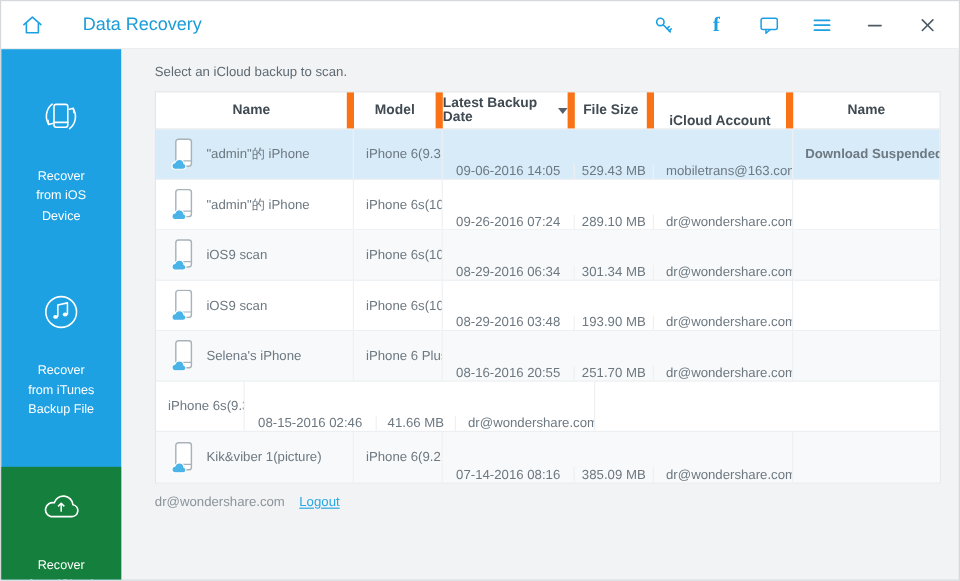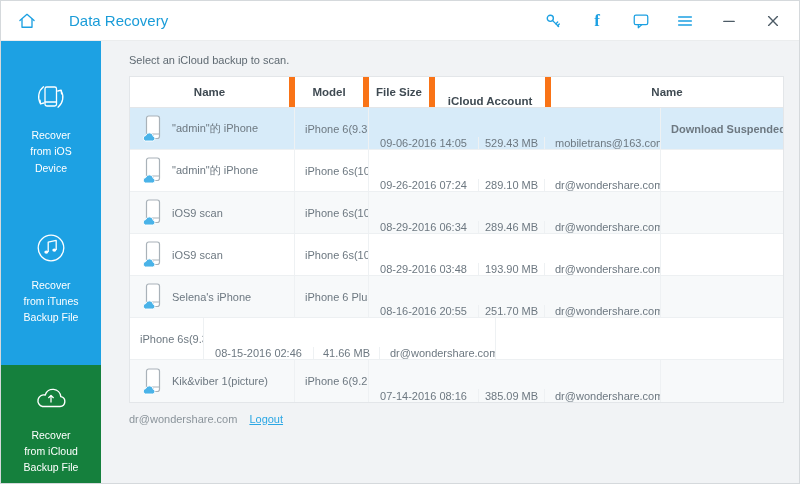--- a/index.html
+++ b/index.html
@@ -14,21 +14,21 @@
   .app-title { color:#1a9cd8; font-size:15px; }
   .topbar-right { display:flex; align-items:center; gap:24px; }
   .icon-btn { width:20px; height:20px; display:flex; align-items:center; justify-content:center; cursor:pointer; }
   .fb-glyph { color:#1ca0e2; font-weight:bold; font-size:17px; font-family:"Liberation Serif", serif; line-height:1; }
 
   
   .content { flex:1; display:flex; min-height:0; }
 
   
   .sidebar { flex:0 0 100px; background:#1da1e3; display:flex; flex-direction:column; padding-top:24px; }
-  .nav-item { display:flex; flex-direction:column; align-items:center; gap:11px; padding:15px 22px;
+  .nav-item { display:flex; flex-direction:column; align-items:center; gap:23px; padding:15px 22px;
               color:#ffffff; font-size:10.5px; line-height:1.55; text-align:center; cursor:pointer; }
   .nav-item + .nav-item { margin-top:24px; }
   .nav-item.active { background:#15803d; }
   .nav-icon { width:36px; height:36px; display:flex; align-items:center; justify-content:center; }
 
   
   .main { flex:1; padding:13px 18px 0 28px; display:flex; flex-direction:column; }
   .instruction { font-size:11px; color:#5f6a72; margin:0 0 10px 0; }
 
   
@@ -159,20 +159,24 @@
       <p class="instruction">Select an iCloud backup to scan.</p>
 
       <div class="table">
         <div class="thead">
             <div class="th col0">
               <span>Name</span>
             </div>
             <div class="th col1">
               <span>Model</span>
             </div>
+            <div class="th col2">
+              <span>Latest Backup Date</span>
+              <span class="sort-arrow"></span>
+            </div>
             <div class="th col3">
               <span>File Size</span>
             </div>
             <div class="th col4">
               <span>iCloud Account</span>
             </div>
             <div class="th col5">
               <span>Name</span>
             </div>
           </div>
@@ -232,21 +236,21 @@
                     <rect x="4.5" y="1" width="13" height="22.5" rx="2.2" fill="#ffffff" stroke="#a9b2b9" stroke-width="1.2"></rect>
                     <line x1="4.5" y1="19" x2="17.5" y2="19" stroke="#a9b2b9" stroke-width="1"></line>
                     <circle cx="11" cy="21.2" r="0.9" fill="#a9b2b9"></circle>
                     <path d="M3.4 26 H10.6 A2.4 2.4 0 0 0 11.2 21.3 A3.8 3.8 0 0 0 3.8 20.5 A2.8 2.8 0 0 0 3.4 26 Z" fill="#4ab3e8" stroke="#ffffff" stroke-width="0.9"></path>
                   </svg>
                 </span>
                 <span>iOS9 scan</span>
               </div>
               <div class="td col1">iPhone 6s(10.0)</div>
               <div class="td col2">08-29-2016 06:34</div>
-              <div class="td col3">289.46 MB</div>
+              <div class="td col3">301.34 MB</div>
               <div class="td col4">dr@wondershare.com</div>
               <div class="td col5">
                 <span></span>
               </div>
             </div>
             <div class="tr">
               <div class="td col0">
                 <span style="display: flex;">
                   <svg width="21" height="27" viewBox="0 0 21 27">
                     <rect x="4.5" y="1" width="13" height="22.5" rx="2.2" fill="#ffffff" stroke="#a9b2b9" stroke-width="1.2"></rect>

